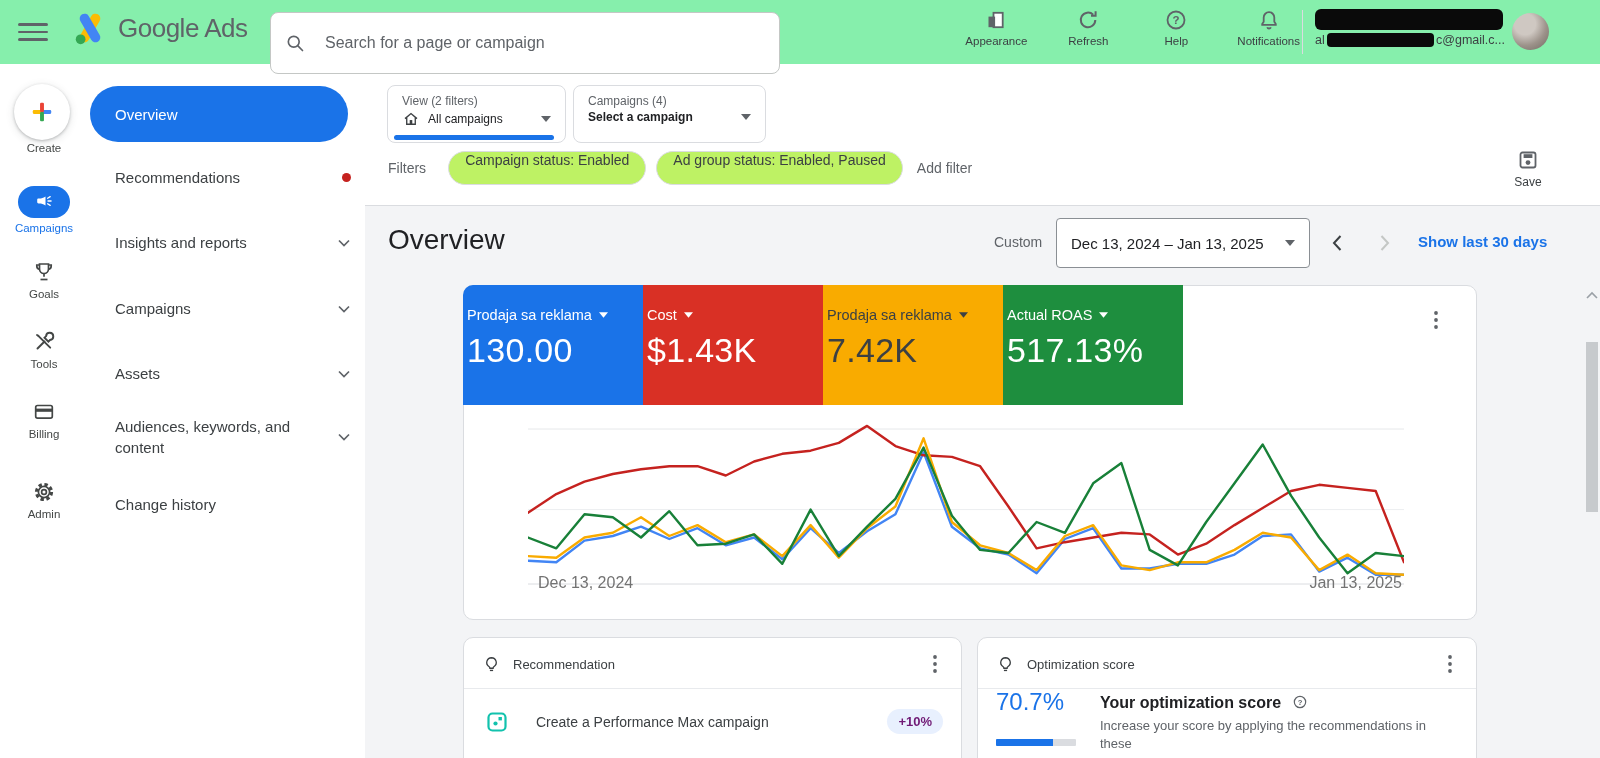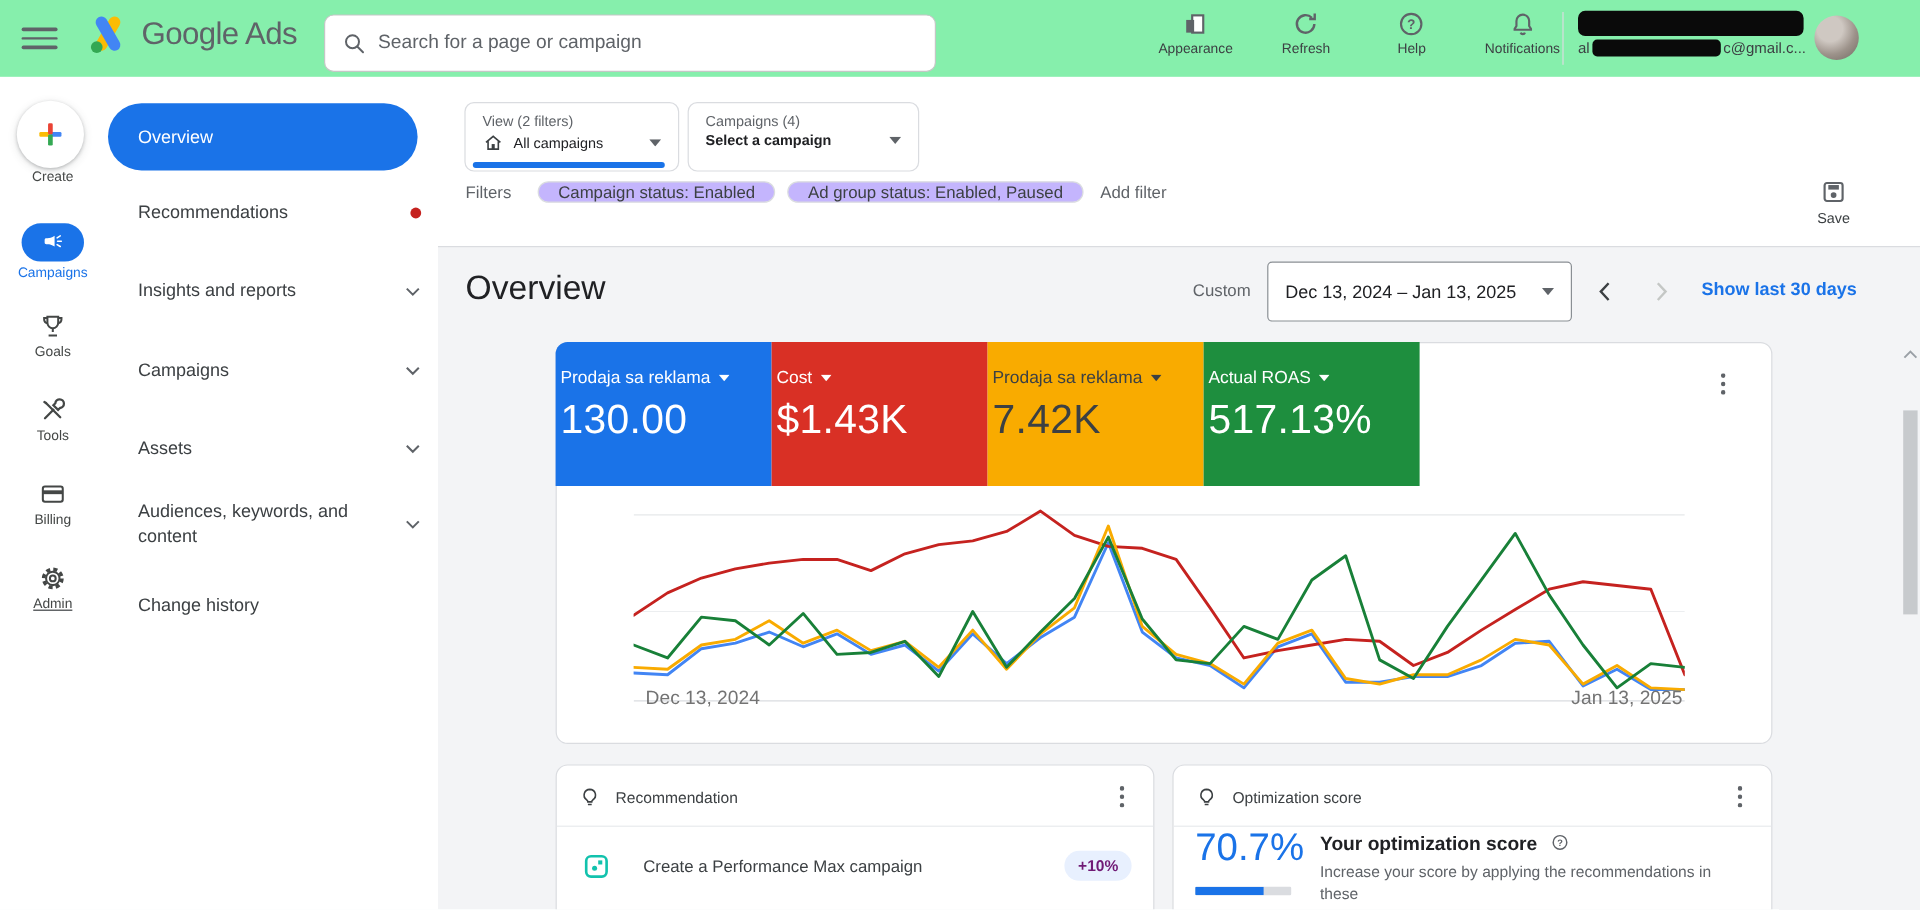--- a/index.html
+++ b/index.html
@@ -6,21 +6,21 @@
   html,body { width:1600px; height:758px; overflow:hidden; background:#fff;
     font-family:"Liberation Sans","DejaVu Sans",sans-serif; color:#3c4043; }
   .frame { position:relative; width:1600px; height:758px; overflow:hidden; background:#fff; }
 
   
   .topbar { position:absolute; left:0; top:0; width:1600px; height:64px; background:#86efac; z-index:5; }
   .hamburger { position:absolute; left:18px; top:18px; width:30px; height:28px; cursor:pointer; display:flex; flex-direction:column; justify-content:center; gap:5px; }
   .hamburger span { display:block; height:2.6px; background:#5f6368; border-radius:2px; }
   .logo { position:absolute; left:72px; top:10px; display:flex; align-items:center; gap:10px; }
   .logo-text { font-size:26px; color:#5f6368; letter-spacing:-0.5px; }
-  .searchbox { position:absolute; left:270px; top:12px; width:510px; height:48px; border:1px solid #c4c7c5; border-radius:8px; background:#fff; display:flex; align-items:center; padding:0 14px; gap:10px; }
+  .searchbox { position:absolute; left:270px; top:12px; width:510px; height:62px; border:1px solid #c4c7c5; border-radius:8px; background:#fff; display:flex; align-items:center; padding:0 14px; gap:20px; }
   .searchbox input { border:none; outline:none; flex:1; font-size:16px; color:#202124; font-family:inherit; background:transparent; }
   .searchbox input::placeholder { color:#5f6368; }
   .top-actions { position:absolute; right:300px; top:8px; display:flex; align-items:flex-start; gap:34px; }
   .action { display:flex; flex-direction:column; align-items:center; gap:3px; cursor:pointer; min-width:54px; }
   .action .lbl { font-size:11.5px; color:#3c4043; }
   .top-divider { position:absolute; left:1302px; top:10px; width:1px; height:44px; background:#dadce0; }
   .account { position:absolute; left:1315px; top:9px; width:190px; }
   .redact-bar { background:#0a0a0a; border-radius:6px; }
   .account .name-bar { width:188px; height:21px; margin-bottom:3px; }
   .account .email-line { display:flex; align-items:center; gap:2px; font-size:12.5px; color:#3c4043; }
@@ -52,21 +52,21 @@
   .hdiv { position:absolute; left:365px; top:205px; width:1235px; height:1px; background:#dadce0; }
 
   .dropdown-card { position:absolute; background:#fff; border:1px solid #dadce0; border-radius:8px; padding:8px 14px 10px 14px; cursor:pointer; }
   .dd-label { font-size:12px; color:#5f6368; margin-bottom:2px; }
   .dd-row { display:flex; align-items:center; gap:8px; font-size:12px; color:#202124;text-align:right; }
   .dd-caret { margin-left:auto; }
   .view-underline { position:absolute; left:6px; bottom:2px; height:5px; border-radius:3px; background:#1a73e8; }
 
   .filters-row { position:absolute; left:388px; top:151px; display:flex; align-items:center; gap:10px; }
   .filters-lbl { font-size:14px; color:#5f6368; margin-right:12px; }
-  .chip { height:18px; border:1px solid #dadce0; border-radius:17px; background:#c4b5fd; display:flex; align-items:flex-start; padding:0 16px; font-size:14px; color:#3c4043; cursor:pointer; }
+  .chip { height:34px; border:1px solid #dadce0; border-radius:17px; background:#bef264; display:flex; align-items:flex-start; padding:0 16px; font-size:14px; color:#3c4043; cursor:pointer; }
   .add-filter { font-size:14px; color:#5f6368; cursor:pointer; margin-left:4px; }
   .save-block { position:absolute; left:1503px; top:148px; width:50px; display:flex; flex-direction:column; align-items:center; gap:3px; cursor:pointer; }
   .save-block .lbl { font-size:12px; color:#3c4043; }
 
   .page-title { position:absolute; left:388px; top:224px; font-size:28px; font-weight:400; color:#202124; }
   .date-mode { position:absolute; left:994px; top:234px; font-size:14px; color:#5f6368; }
   .date-box { position:absolute; left:1056px; top:218px; width:254px; height:50px; background:#fff; border:1px solid #8a8f94; border-radius:4px;
     display:flex; align-items:center; padding:0 14px; font-size:15px; color:#202124; cursor:pointer; }
   .date-nav { position:absolute; top:228px; width:30px; height:30px; display:flex; align-items:center; justify-content:center; cursor:pointer; }
   .show-last { position:absolute; left:1418px; top:233px; font-size:15px; font-weight:bold; color:#1a73e8; cursor:pointer; }
@@ -82,21 +82,21 @@
   .trend-wrap { position:absolute; left:64px; top:128px; width:876px; height:171px; }
   .axis-lbl { position:absolute; top:288px; font-size:16px; color:#737373; }
 
   
   .mini-card { position:absolute; top:637px; height:185px; background:#fff; border:1px solid #dadce0; border-radius:10px; }
   .mini-head { display:flex; align-items:center; gap:12px; padding:14px 14px 12px 18px; border-bottom:1px solid #e8eaed; }
   .mini-head .ttl { font-size:13px; color:#3c4043; flex:1; }
   .rec-row { display:flex; align-items:center; gap:28px; padding:20px 18px 0 22px; }
   .rec-row .txt { font-size:14px; color:#3c4043; flex:1; }
   .uplift { background:#e8f0fe; color:#701a75; font-size:13px; font-weight:bold; padding:5px 11px; border-radius:14px; }
-  .opt-score { position:absolute; left:18px; top:50px; font-size:32px; color:#1a73e8; }
+  .opt-score { position:absolute; left:18px; top:50px; font-size:24px; color:#1a73e8; }
   .opt-bar { position:absolute; left:18px; top:101px; width:80px; height:7px; background:#dadce0; border-radius:1px; overflow:hidden; }
   .opt-bar .fill { height:100%; background:#1a73e8; }
   .opt-text { position:absolute; left:122px; top:56px; width:360px; }
   .opt-text h3 { font-size:16px; font-weight:bold; color:#202124; display:inline; }
   .opt-text .body { font-size:13px; color:#5f6368; margin-top:5px; line-height:18px; }
 
   .scroll-thumb { position:absolute; left:1586px; top:342px; width:12px; height:170px; background:#c7cacd; }
   .scroll-up { position:absolute; left:1585px; top:290px; }
 </style>
 </head>
@@ -219,21 +219,21 @@
     </div>
 
     <div class="rail-item" style="top:336px;">
       <svg width="24" height="24" viewBox="0 0 24 24">
         <rect x="3.7" y="5.5" width="16.6" height="12.6" rx="1.8" fill="none" stroke="#444746" stroke-width="1.7"></rect>
         <rect x="3.7" y="8.6" width="16.6" height="3.2" fill="#444746"></rect>
       </svg>
       <span class="lbl">Billing</span>
     </div>
 
-    <div class="rail-item" style="top:406px;text-decoration:underline;">
+    <div class="rail-item" style="top:416px;">
       <svg width="24" height="24" viewBox="0 0 24 24">
         <circle cx="12" cy="12" r="7.6" fill="none" stroke="#444746" stroke-width="3" stroke-dasharray="3.4 2.6"></circle>
         <circle cx="12" cy="12" r="5.6" fill="#fff"></circle>
         <circle cx="12" cy="12" r="5.6" fill="none" stroke="#444746" stroke-width="1.7"></circle>
         <circle cx="12" cy="12" r="2.4" fill="none" stroke="#444746" stroke-width="1.7"></circle>
       </svg>
       <span class="lbl">Admin</span>
     </div>
   </div>
 

